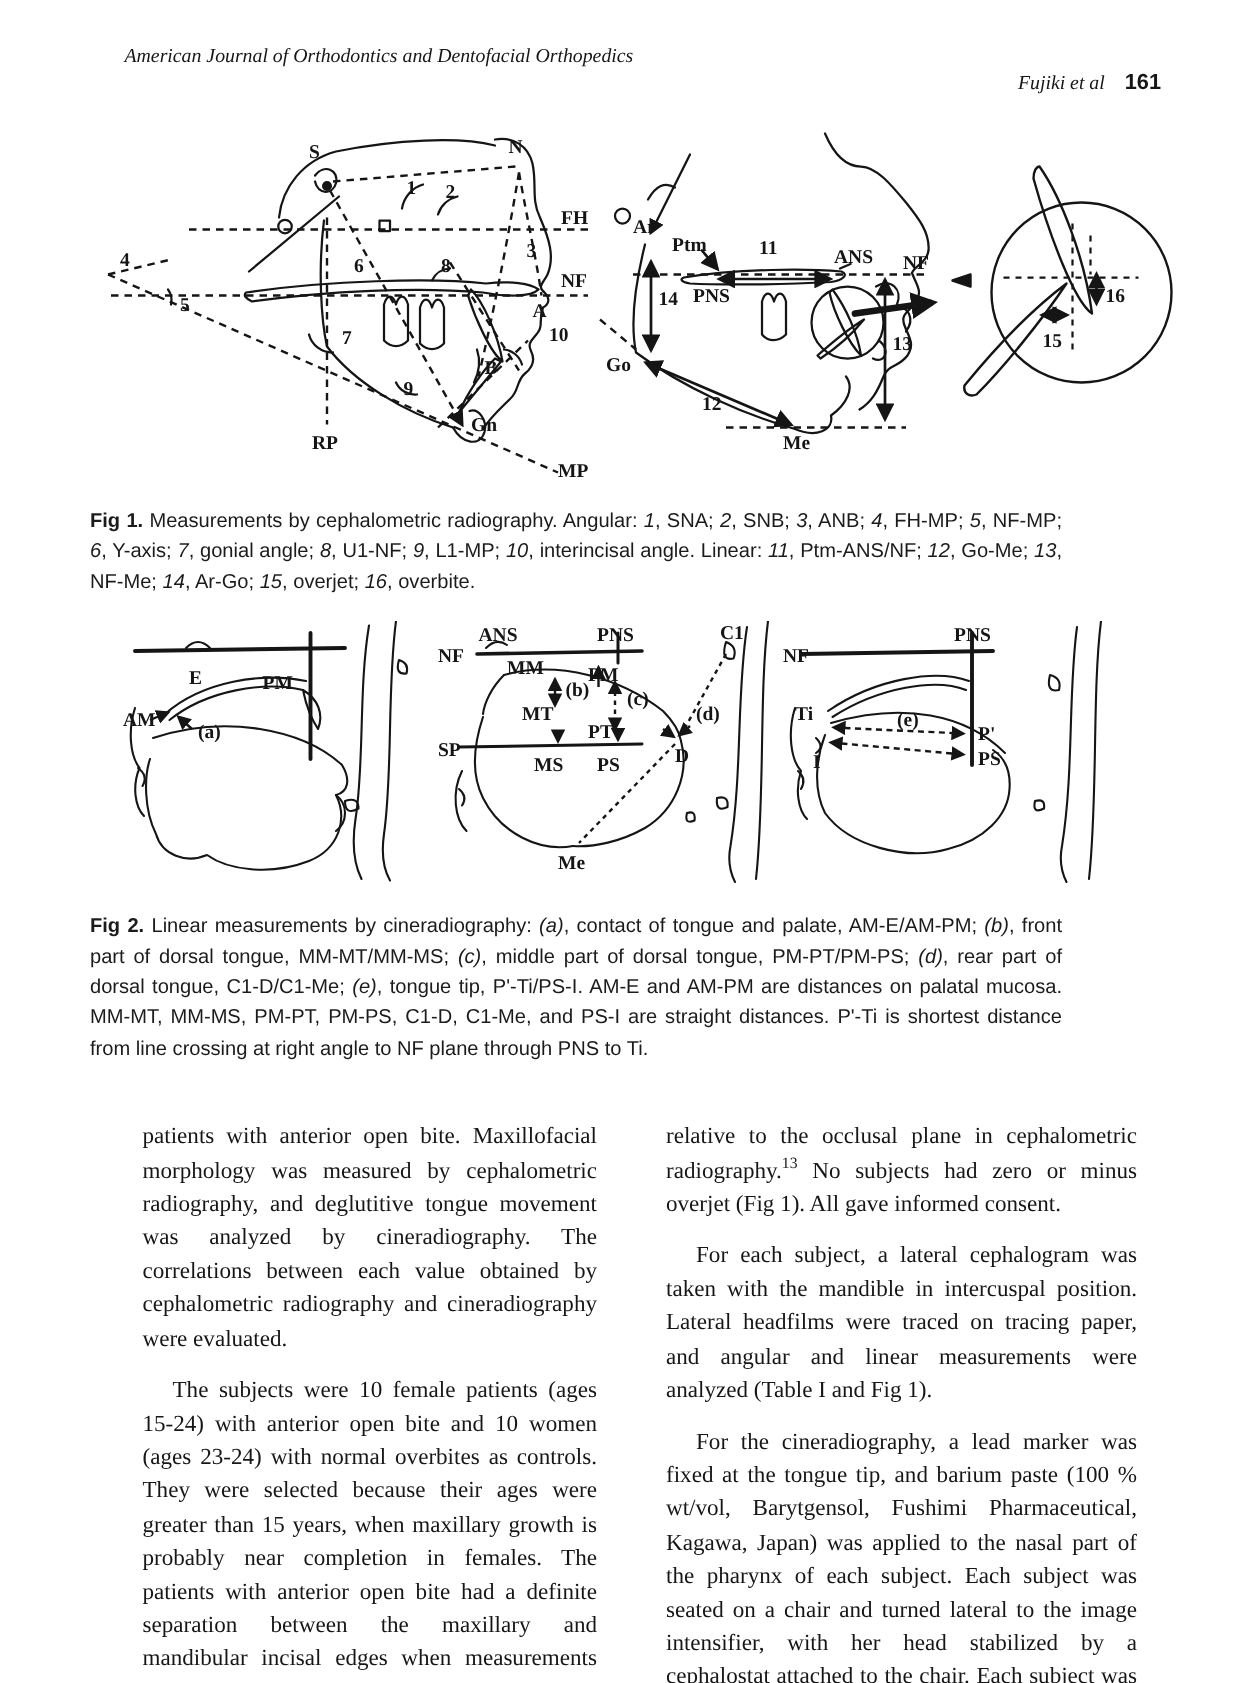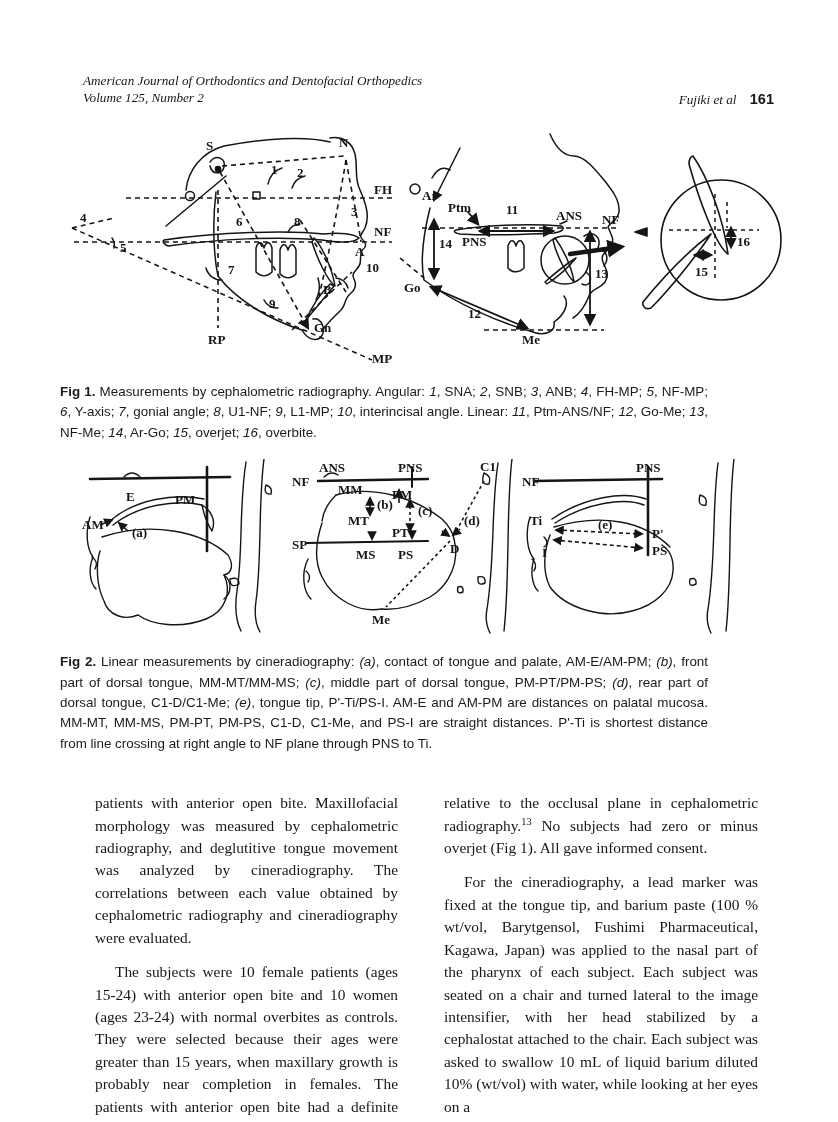--- a/index.html
+++ b/index.html
@@ -3,21 +3,21 @@
 <meta charset="utf-8">
 <style>
   html,body{margin:0;padding:0;background:#e8e8e8;}
   .page{position:relative;width:838px;height:1122px;background:#ffffff;margin:0 auto;
         font-family:"Liberation Serif",serif;color:#161616;overflow:hidden;}
   .it{font-style:italic;}
   .bd{font-weight:bold;}
   sup{font-size:0.68em;line-height:0;}
   
   .hdr{display:flex;justify-content:space-between;align-items:flex-start;
-       padding:72px 64px 0 83px;}
+       padding:28px 64px 0 83px;}
   .hdr-left{font-style:italic;font-size:13.2px;line-height:17px;}
   .hdr-right{font-size:13.2px;white-space:nowrap;margin-top:19px;}
   .hdr-right .authors{font-style:italic;}
   .hdr-right .pageno{font-family:"Liberation Sans",sans-serif;font-weight:bold;
        font-style:normal;font-size:14.5px;margin-left:10px;}
   
   .figrow{display:flex;align-items:flex-start;}
   .figrow1{margin:24px 0 0 68px;}
   .figrow2{margin:16px 0 0 80px;}
   svg{display:block;}
@@ -38,21 +38,20 @@
           letter-spacing:.2px;margin:15px 0 9px 0;color:#111;}
 </style>
 </head>
 <body>
 
 <div class="page">
 
   <div class="hdr">
     <div class="hdr-left">
       <div>American Journal of Orthodontics and Dentofacial Orthopedics</div>
-      <div>Volume 125, Number 2</div>
     </div>
     <div class="hdr-right">
       <span class="authors">Fujiki et al</span>
       <span class="pageno">161</span>
     </div>
   </div>
 
   <div class="figrow figrow1">
 
     <svg width="330" height="240" viewBox="0 0 330 240">
@@ -333,17 +332,18 @@
 
   <p class="caption caption2"><span class="bd">Fig 2.</span><span> Linear measurements by cineradiography: </span><span class="it">(a)</span><span>, contact of tongue and palate, AM-E/AM-PM; </span><span class="it">(b)</span><span>, front part of dorsal tongue, MM-MT/MM-MS; </span><span class="it">(c)</span><span>, middle part of dorsal tongue, PM-PT/PM-PS; </span><span class="it">(d)</span><span>, rear part of dorsal tongue, C1-D/C1-Me; </span><span class="it">(e)</span><span>, tongue tip, P'-Ti/PS-I. AM-E and AM-PM are distances on palatal mucosa. MM-MT, MM-MS, PM-PT, PM-PS, C1-D, C1-Me, and PS-I are straight distances. P'-Ti is shortest distance from line crossing at right angle to NF plane through PNS to Ti.</span></p>
 
   <div class="cols">
     <div class="col left">
       <p><span>patients with anterior open bite. Maxillofacial morphology was measured by cephalometric radiography, and deglutitive tongue movement was analyzed by cineradiography. The correlations between each value obtained by cephalometric radiography and cineradiography were evaluated.</span></p>
       <p class="ind"><span>The subjects were 10 female patients (ages 15-24) with anterior open bite and 10 women (ages 23-24) with normal overbites as controls. They were selected because their ages were greater than 15 years, when maxillary growth is probably near completion in females. The patients with anterior open bite had a definite separation between the maxillary and mandibular incisal edges when measurements were made</span></p>
     </div>
     <div class="col right">
       <p><span>relative to the occlusal plane in cephalometric radiography.</span><sup>13</sup><span> No subjects had zero or minus overjet (Fig 1). All gave informed consent.</span></p>
+      <p class="ind"><span>For each subject, a lateral cephalogram was taken with the mandible in intercuspal position. Lateral headfilms were traced on tracing paper, and angular and linear measurements were analyzed (Table I and Fig 1).</span></p>
       <p class="ind"><span>For the cineradiography, a lead marker was fixed at the tongue tip, and barium paste (100 % wt/vol, Barytgensol, Fushimi Pharmaceutical, Kagawa, Japan) was applied to the nasal part of the pharynx of each subject. Each subject was seated on a chair and turned lateral to the image intensifier, with her head stabilized by a cephalostat attached to the chair. Each subject was asked to swallow 10 mL of liquid barium diluted 10% (wt/vol) with water, while looking at her eyes on a</span></p>
     </div>
   </div>
 
 </div>
 
 </body></html>

